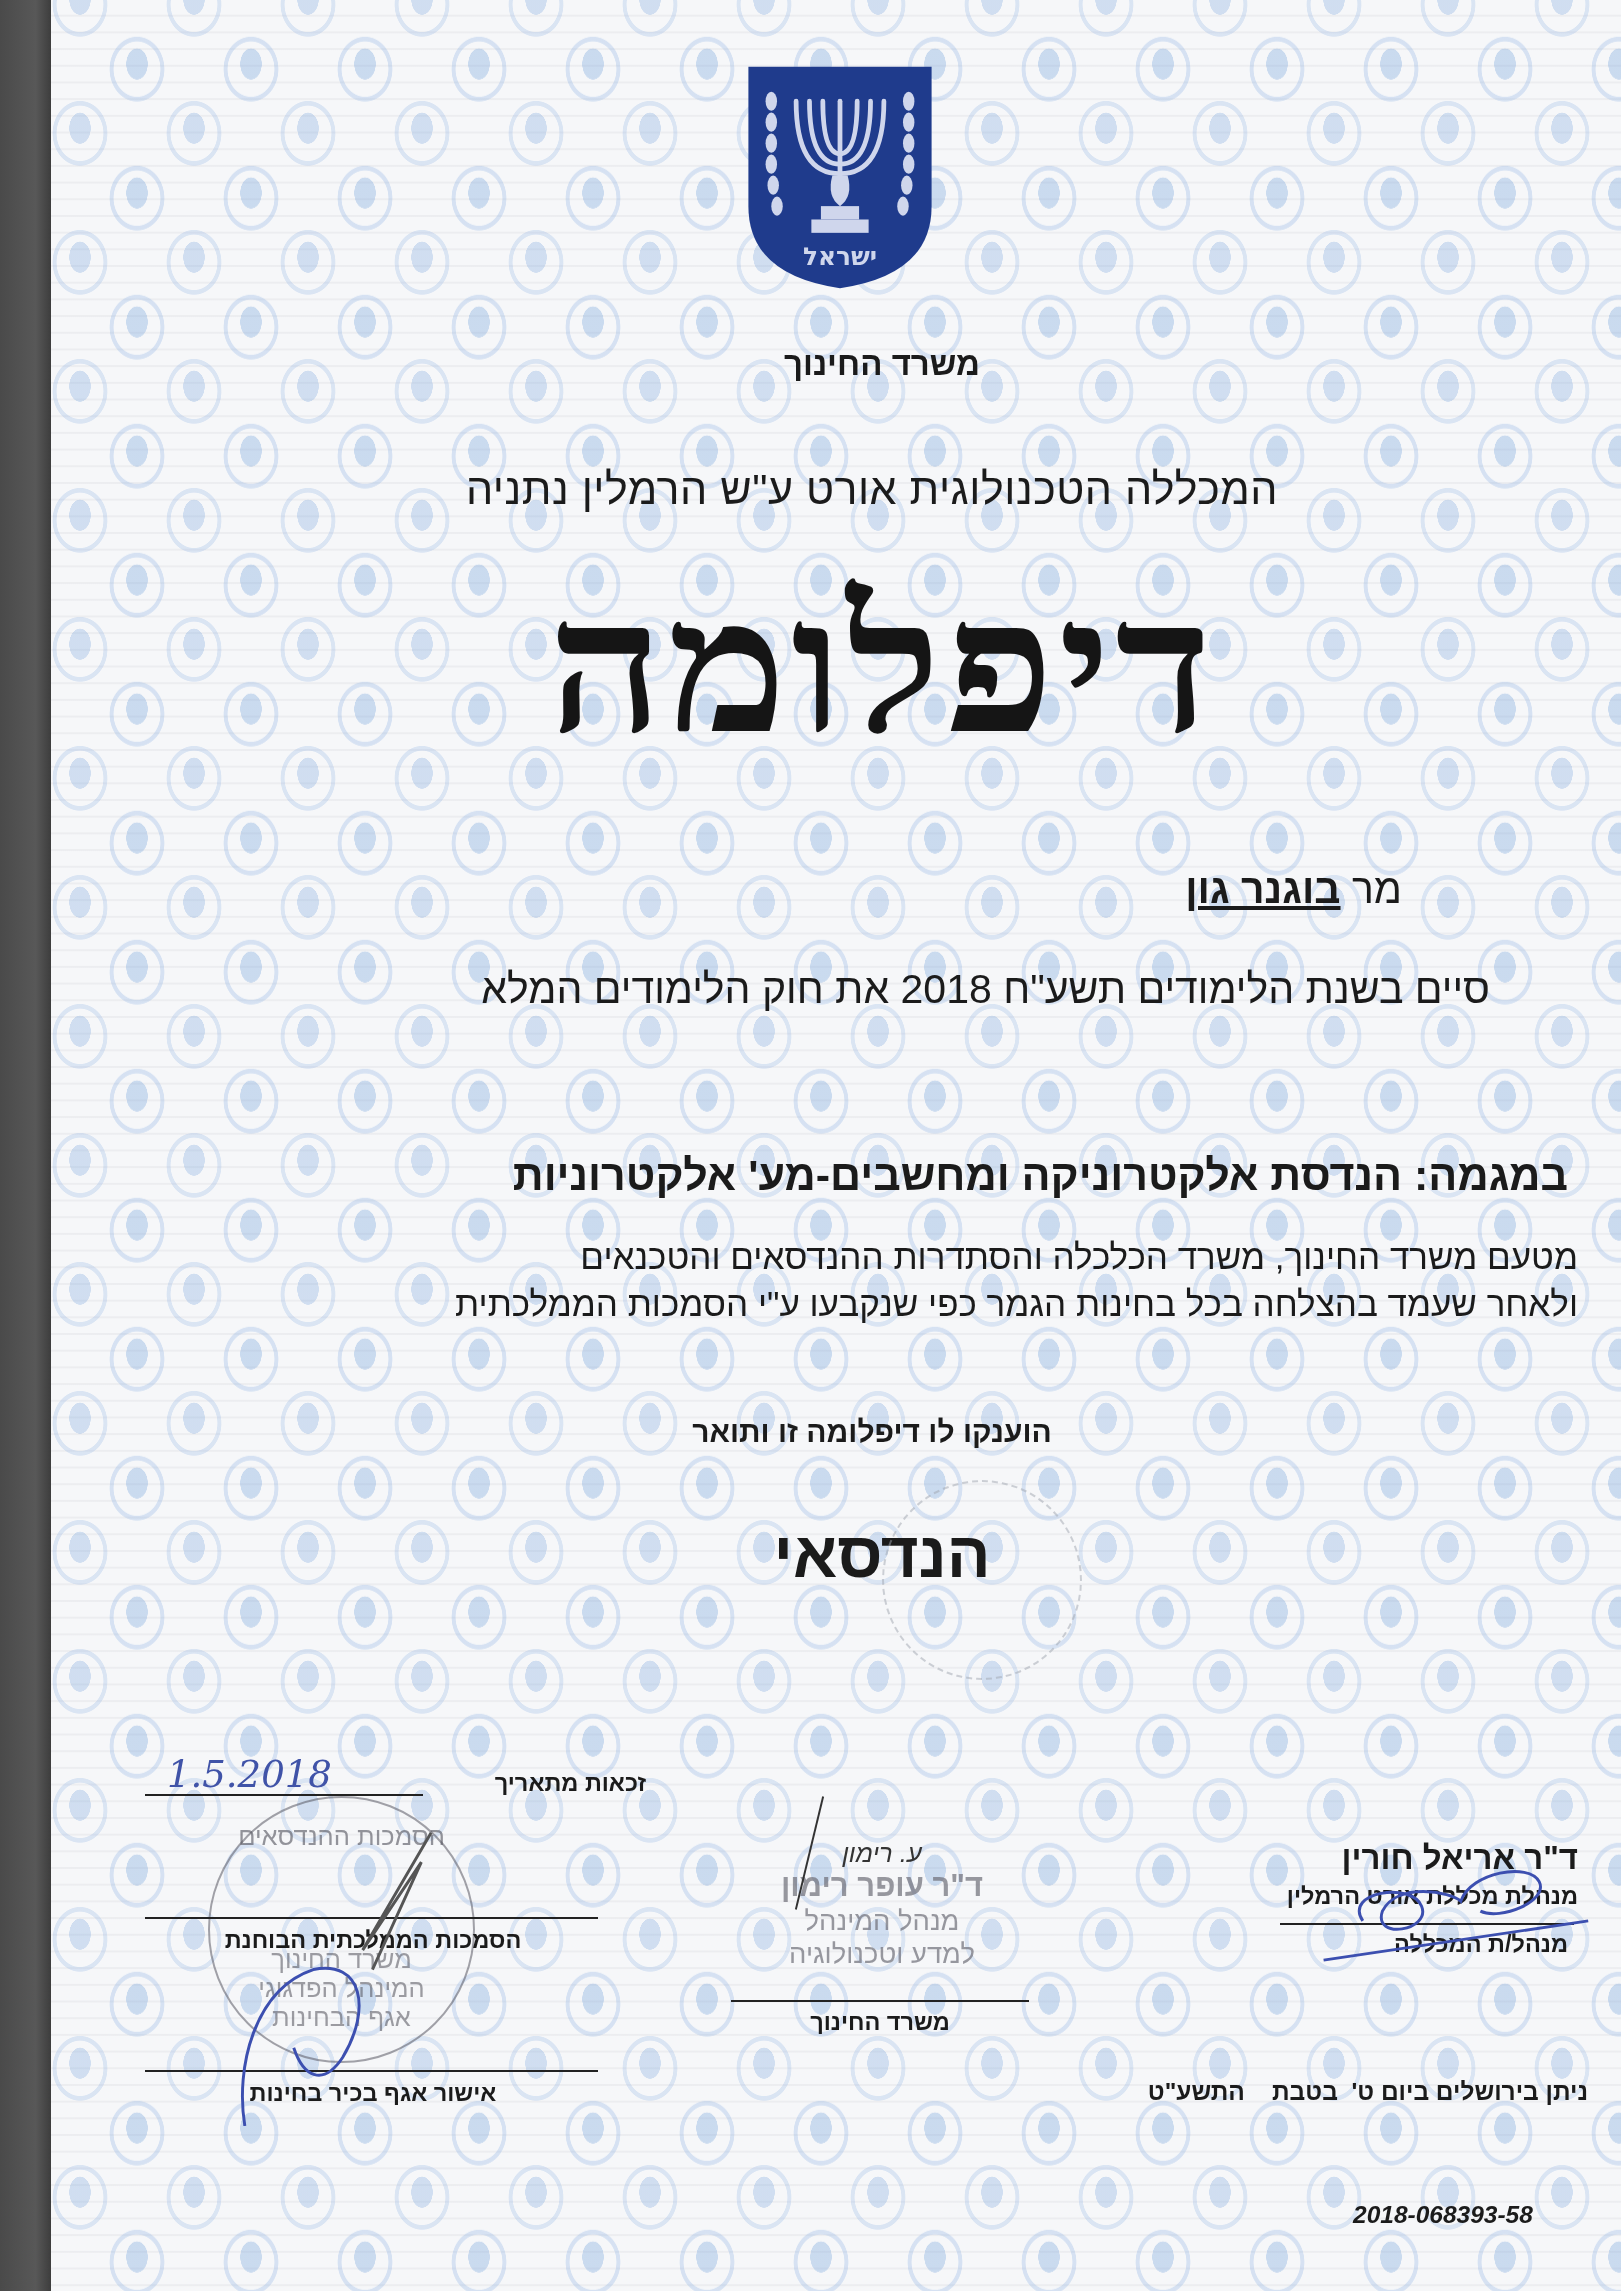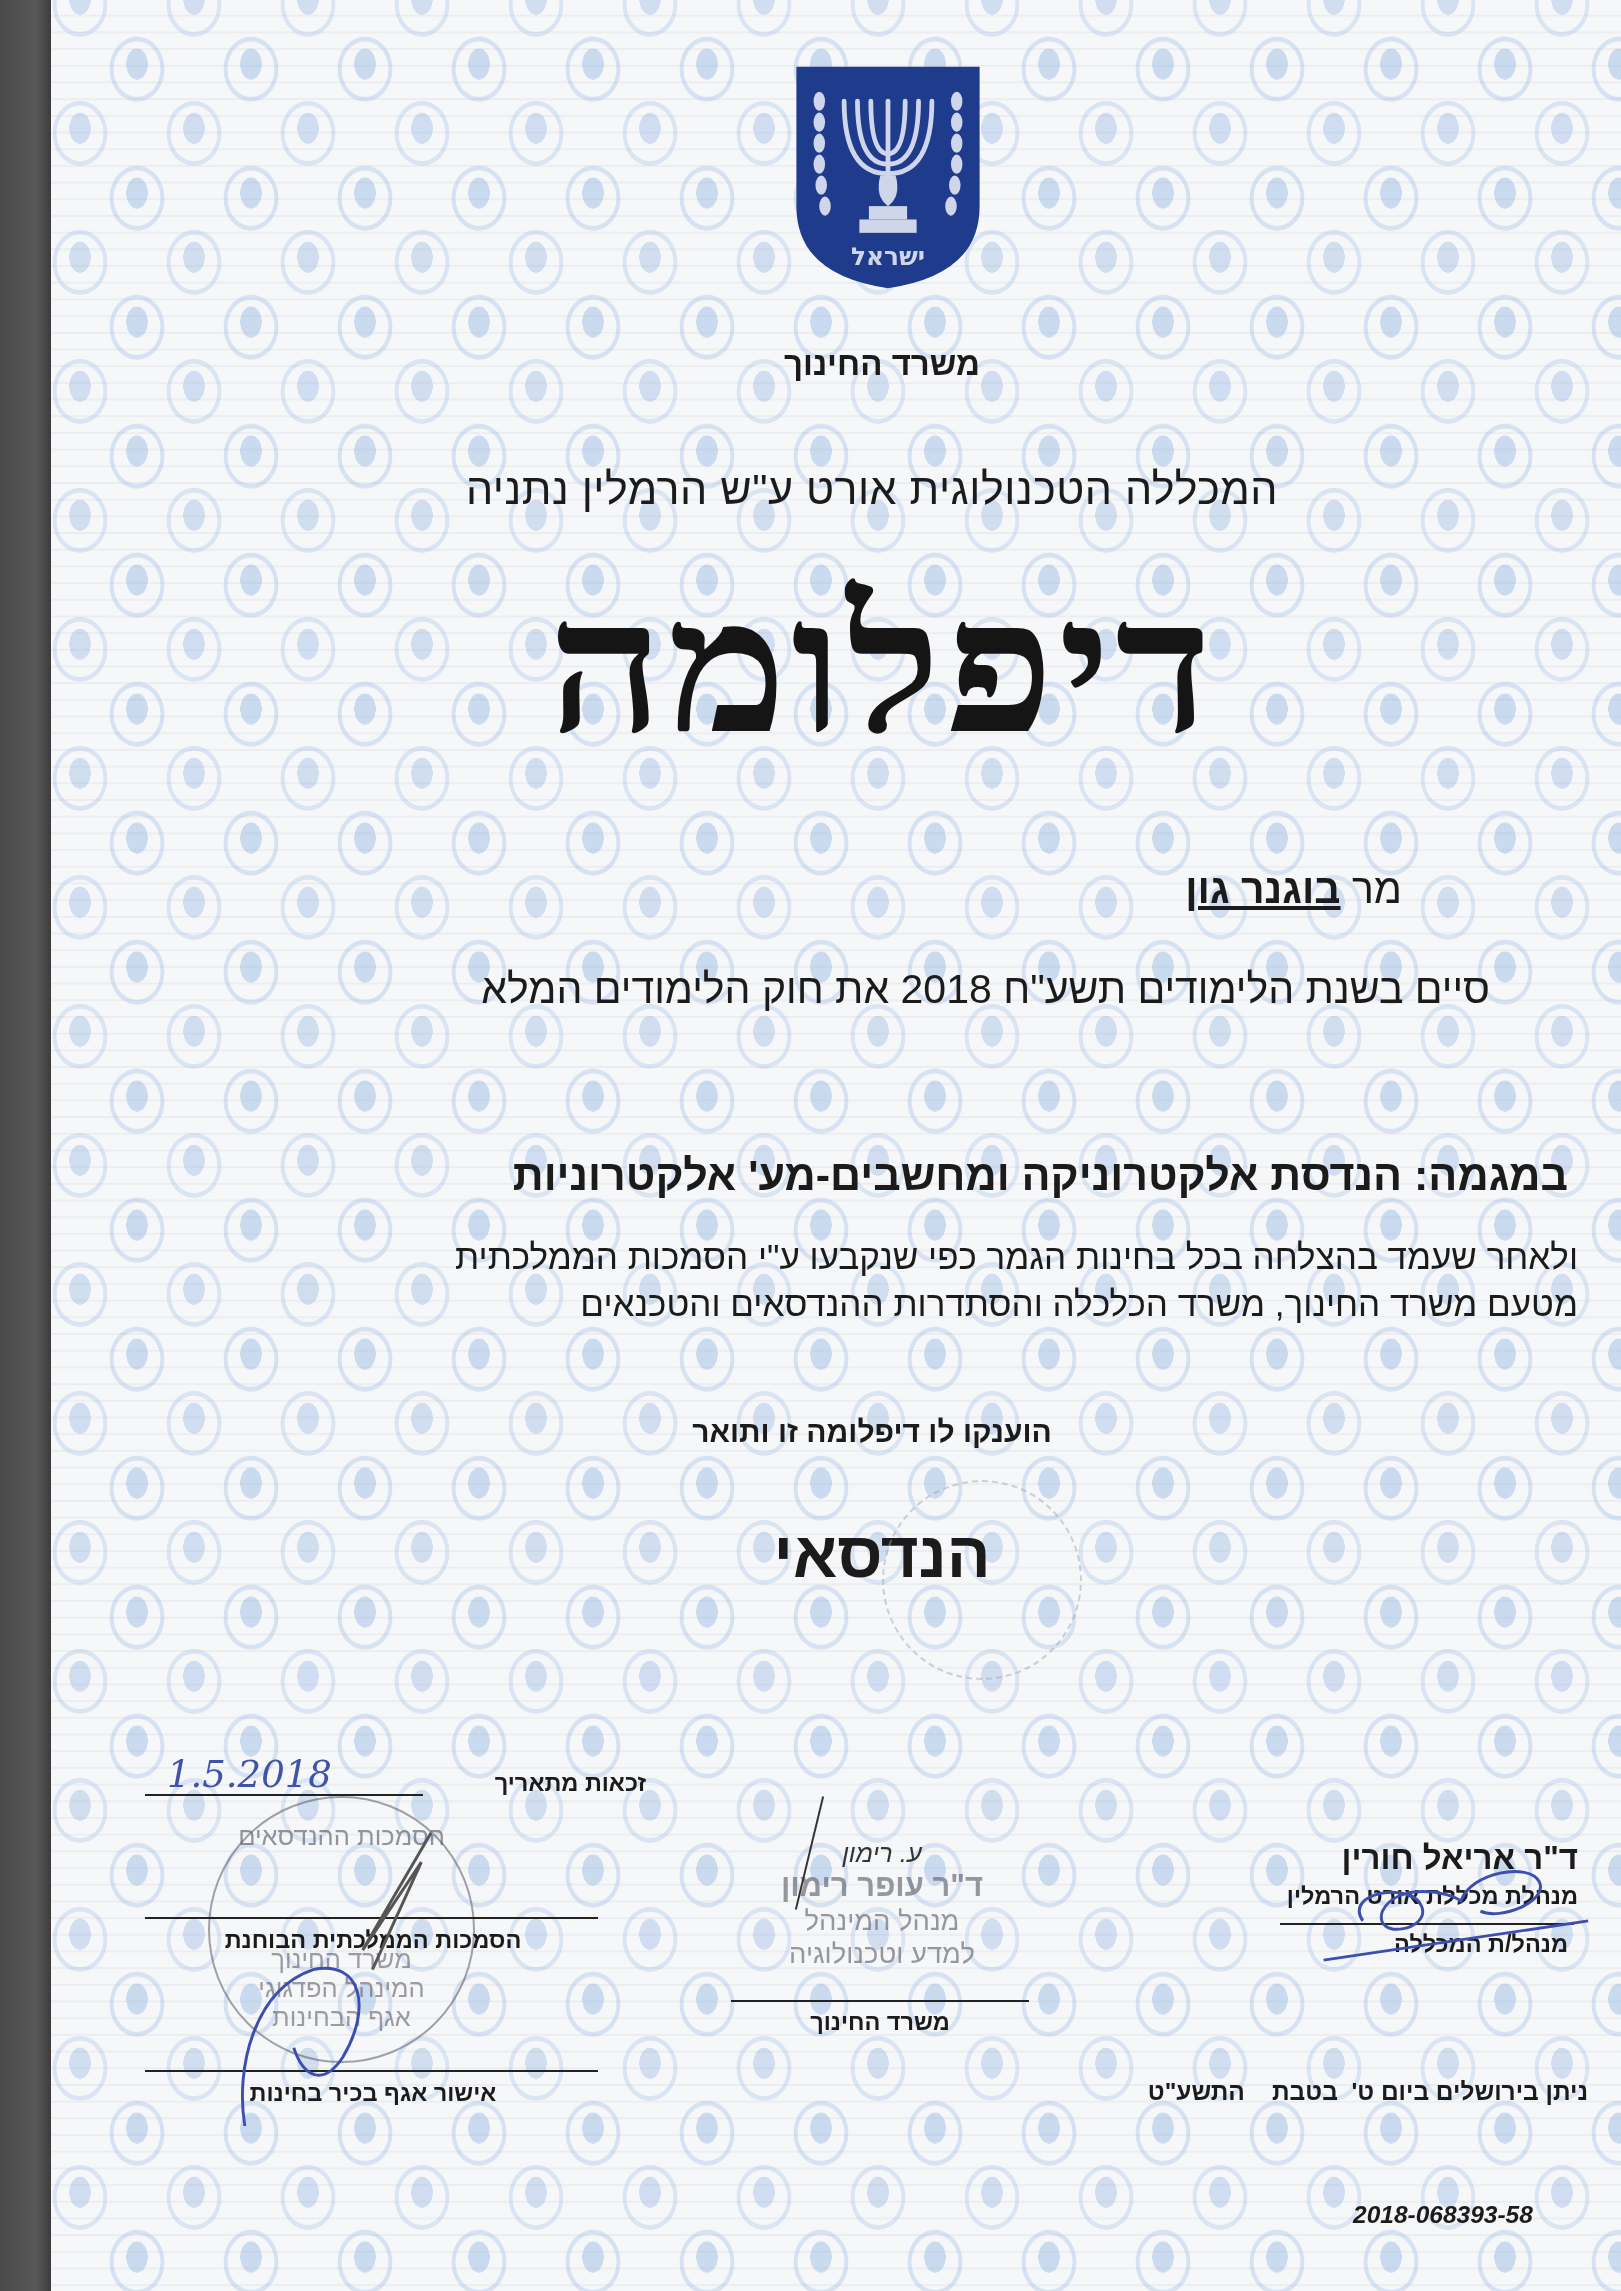--- a/index.html
+++ b/index.html
@@ -29,21 +29,21 @@
     background-image:
       radial-gradient(ellipse 17.6px 25.5px at 50% 42%, rgba(120,165,220,0.30) 60%, transparent 62%),
       radial-gradient(ellipse 33px 39px at 50% 46%, transparent 70%, rgba(130,170,225,0.24) 72%, rgba(130,170,225,0.24) 82%, transparent 84%);
     background-size:114px 129px, 114px 129px;
     background-position:86px 74px, 86px 74px;
     pointer-events:none;
   }
   .abs { position:absolute; z-index:2; direction:rtl; }
 
   
-  .emblem { left:792px; top:63px; width:192px; height:229px; }
+  .emblem { left:744px; top:63px; width:192px; height:229px; }
   .emblem svg { width:100%; height:100%; }
 
   .ministry-top { left:686px; top:345px; width:392px; text-align:center;
     font-size:33px; font-weight:bold; }
 
   .college { left:372px; top:465px; width:1000px; text-align:center;
     font-size:43px; font-family:"Liberation Sans Narrow","Liberation Sans",sans-serif; letter-spacing:0.5px; }
 
   .title { left:392px; top:568px; width:980px; text-align:center;
     font-size:186px; font-weight:bold; font-family:"DejaVu Serif","Liberation Serif",serif;
@@ -140,22 +140,22 @@
   <span class="honorific-name">
     <span>מר</span>
     <b>בוגנר גון</b>
   </span>
 </div>
 
 <div class="abs completed">סיים בשנת הלימודים תשע"ח 2018 את חוק הלימודים המלא</div>
 <div class="abs major">במגמה: הנדסת אלקטרוניקה ומחשבים-מע' אלקטרוניות</div>
 
 <div class="abs passed">
+  <div>מטעם משרד החינוך, משרד הכלכלה והסתדרות ההנדסאים והטכנאים</div>
   <div>ולאחר שעמד בהצלחה בכל בחינות הגמר כפי שנקבעו ע"י הסמכות הממלכתית</div>
-  <div>מטעם משרד החינוך, משרד הכלכלה והסתדרות ההנדסאים והטכנאים</div>
 </div>
 
 <div class="abs awarded">הוענקו לו דיפלומה זו ותואר</div>
 <div class="abs degree">הנדסאי</div>
 <div class="abs seal-embossed"></div>
 
 <div class="abs eligible-label">זכאות מתאריך</div>
 <div class="abs eligible-date">1.5.2018</div>
 <div class="line" style="left:145px; top:1794px; width:278px;"></div>
 

